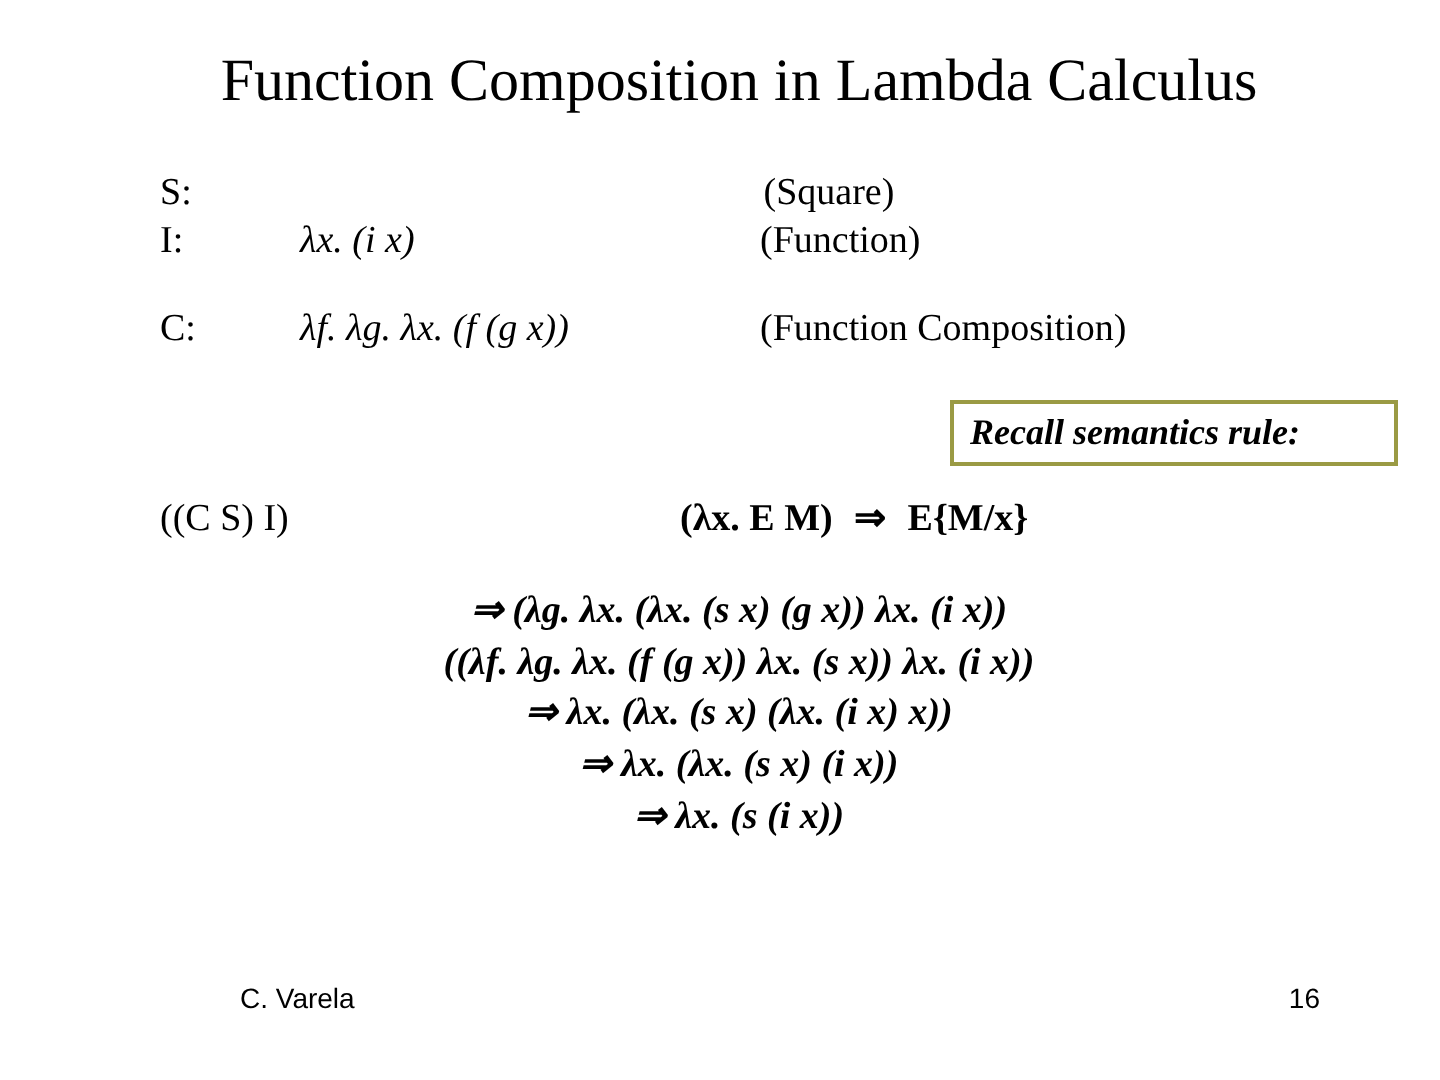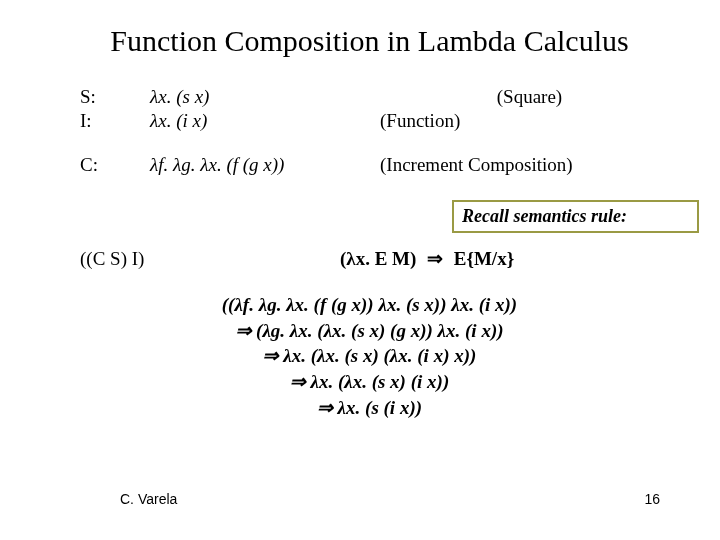--- a/index.html
+++ b/index.html
@@ -47,21 +47,21 @@
   }
   .row .desc {
     flex: 1;
   }
   .spacer {
     height: 20px;
   }
   .callout {
     margin-top: 24px;
     margin-left: auto;
-    width: 247px;
+    width: 224px;
     border: 2px solid #9a9a44;
     padding: 4px 8px;
     font-size: 18px;
     font-style: italic;
     font-weight: bold;
     text-align: left;
     box-sizing: border-box;
   }
   .rule-row {
     display: flex;
@@ -105,50 +105,49 @@
 </head>
 <body>
 
 <div class="slide">
 
   <div class="title">Function Composition in Lambda Calculus</div>
 
   <div class="defs">
     <div class="row">
       <span class="label">S:</span>
-      <span class="expr">λx. (s x)</span>
       <span class="desc" style="text-align:center">(Square)</span>
     </div>
     <div class="row">
       <span class="label">I:</span>
       <span class="expr">λx. (i x)</span>
       <span class="desc">(Function)</span>
     </div>
     <div class="spacer"></div>
     <div class="row">
       <span class="label">C:</span>
       <span class="expr">λf. λg. λx. (f (g x))</span>
-      <span class="desc">(Increment Composition)</span>
+      <span class="desc">(Function Composition)</span>
     </div>
   </div>
 
   <div class="callout">Recall semantics rule:</div>
 
   <div class="rule-row">
     <span class="lhs">((C S) I)</span>
     <span class="rhs">
       <span>(λx. E M)</span>
       <span class="arrow arrow-sym">⇒</span>
       <span>E{M/x}</span>
     </span>
   </div>
 
   <div class="deriv">
+    <div>⇒ (λg. λx. (λx. (s x) (g x)) λx. (i x))</div>
     <div>((λf. λg. λx. (f (g x)) λx. (s x)) λx. (i x))</div>
-    <div>⇒ (λg. λx. (λx. (s x) (g x)) λx. (i x))</div>
     <div>⇒ λx. (λx. (s x) (λx. (i x) x))</div>
     <div>⇒ λx. (λx. (s x) (i x))</div>
     <div>⇒ λx. (s (i x))</div>
   </div>
 
   <div class="footer">
     <span>C. Varela</span>
     <span>16</span>
   </div>
 

